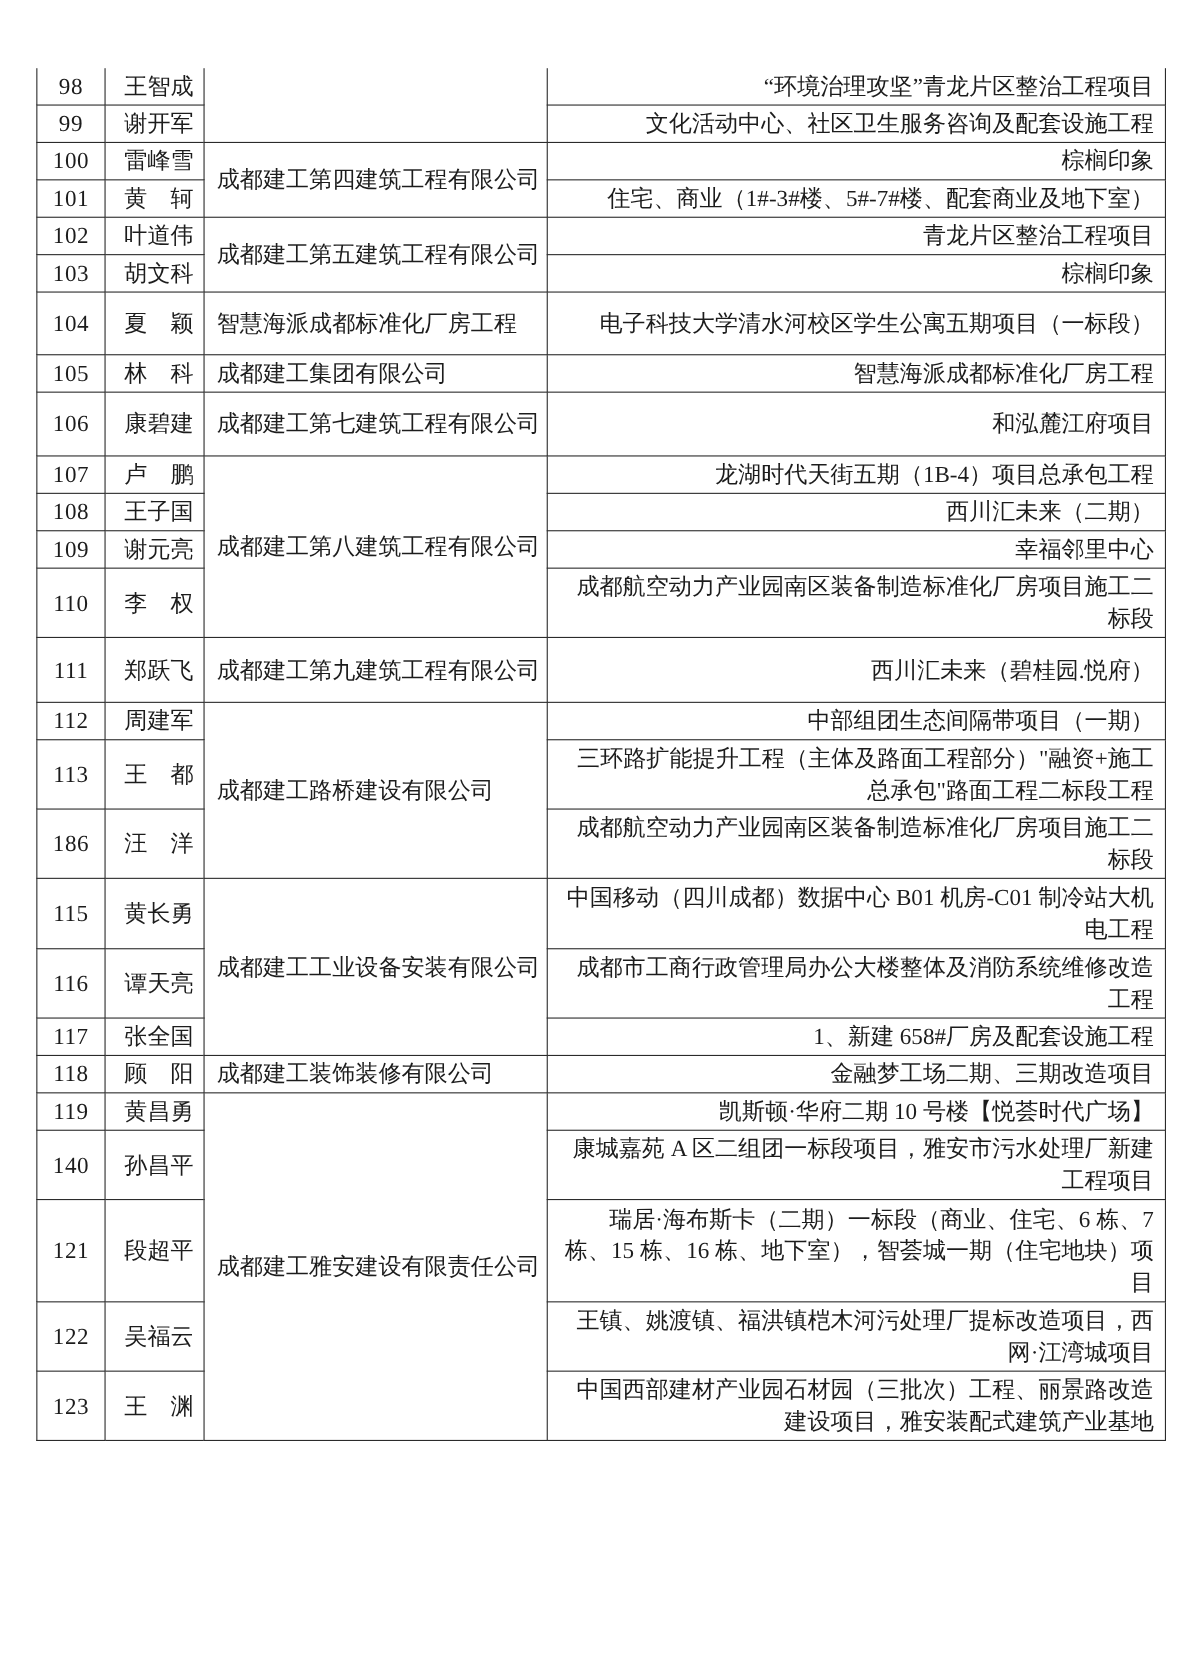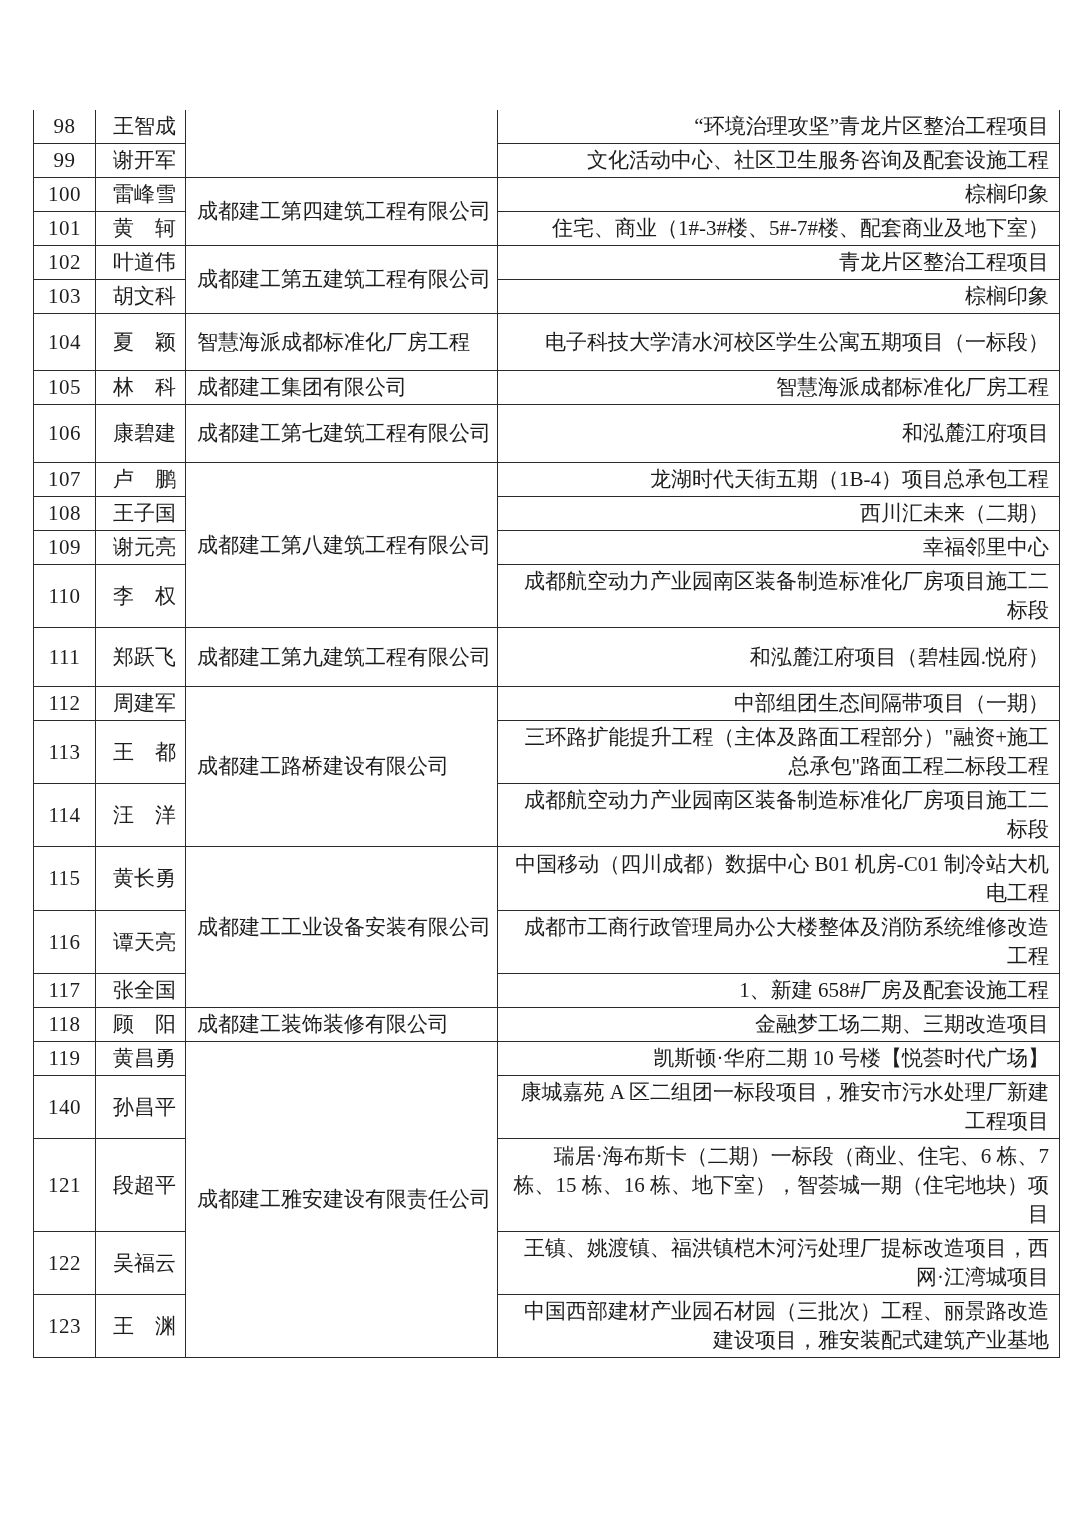--- a/index.html
+++ b/index.html
@@ -11,21 +11,20 @@
     width: 1080px;
     height: 1527px;
     position: relative;
     font-family: "Liberation Serif", "DejaVu Serif", serif;
     color: #1c1c1c;
   }
   .page {
     position: absolute;
     inset: 0;
     background: #ffffff;
-    margin-top: 48px;
   }
   table.roster {
     position: absolute;
     left: 33px;
     top: 62px;
     width: 1026px;
     border-collapse: collapse;
     table-layout: fixed;
   }
   table.roster td {
@@ -147,36 +146,36 @@
     <tr style="height:56px">
       <td class="no">110</td>
       <td class="nm">李　权</td>
       <td class="pr">成都航空动力产业园南区装备制造标准化厂房项目施工二标段</td>
     </tr>
 
     <tr style="height:59px">
       <td class="no">111</td>
       <td class="nm">郑跃飞</td>
       <td class="co">成都建工第九建筑工程有限公司</td>
-      <td class="pr">和泓麓江府项目（碧桂园.悦府）</td>
+      <td class="pr">西川汇未来（碧桂园.悦府）</td>
     </tr>
 
     <tr style="height:28px">
       <td class="no">112</td>
       <td class="nm">周建军</td>
       <td class="co" rowspan="3">成都建工路桥建设有限公司</td>
       <td class="pr">中部组团生态间隔带项目（一期）</td>
     </tr>
     <tr style="height:56px">
       <td class="no">113</td>
       <td class="nm">王　都</td>
       <td class="pr">三环路扩能提升工程（主体及路面工程部分）"融资+施工总承包"路面工程二标段工程</td>
     </tr>
     <tr style="height:56px">
-      <td class="no">114</td>
+      <td class="no">186</td>
       <td class="nm">汪　洋</td>
       <td class="pr">成都航空动力产业园南区装备制造标准化厂房项目施工二标段</td>
     </tr>
 
     <tr style="height:64px">
       <td class="no">115</td>
       <td class="nm">黄长勇</td>
       <td class="co" rowspan="3">成都建工工业设备安装有限公司</td>
       <td class="pr">中国移动（四川成都）数据中心 B01 机房-C01 制冷站大机电工程</td>
     </tr>

